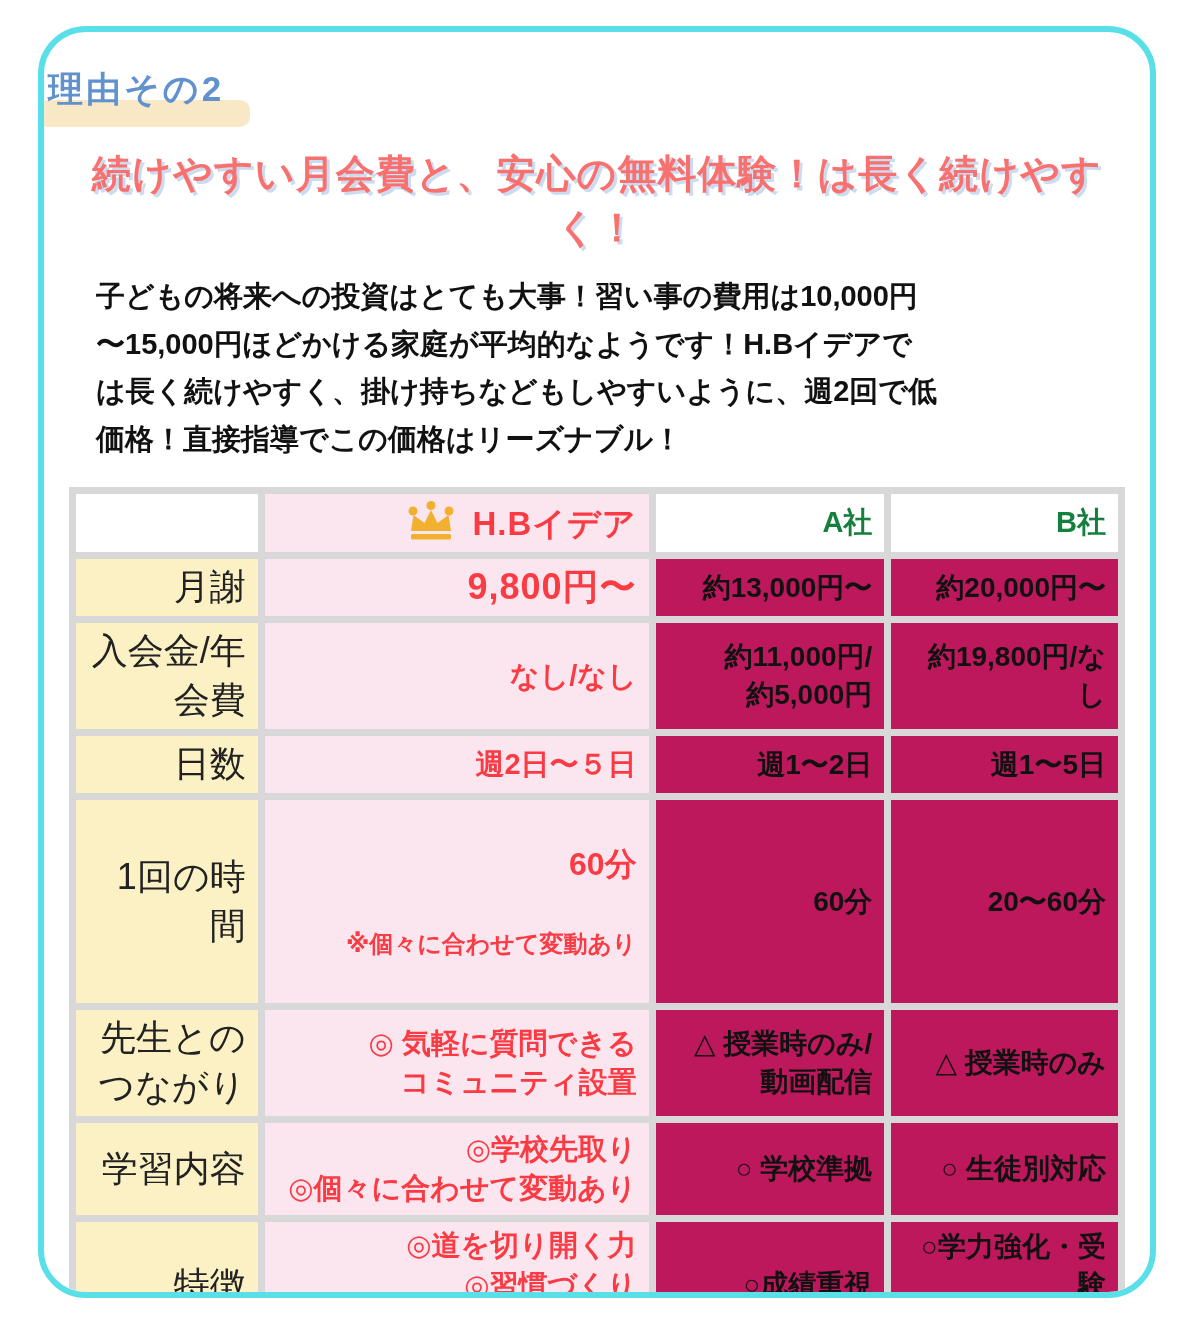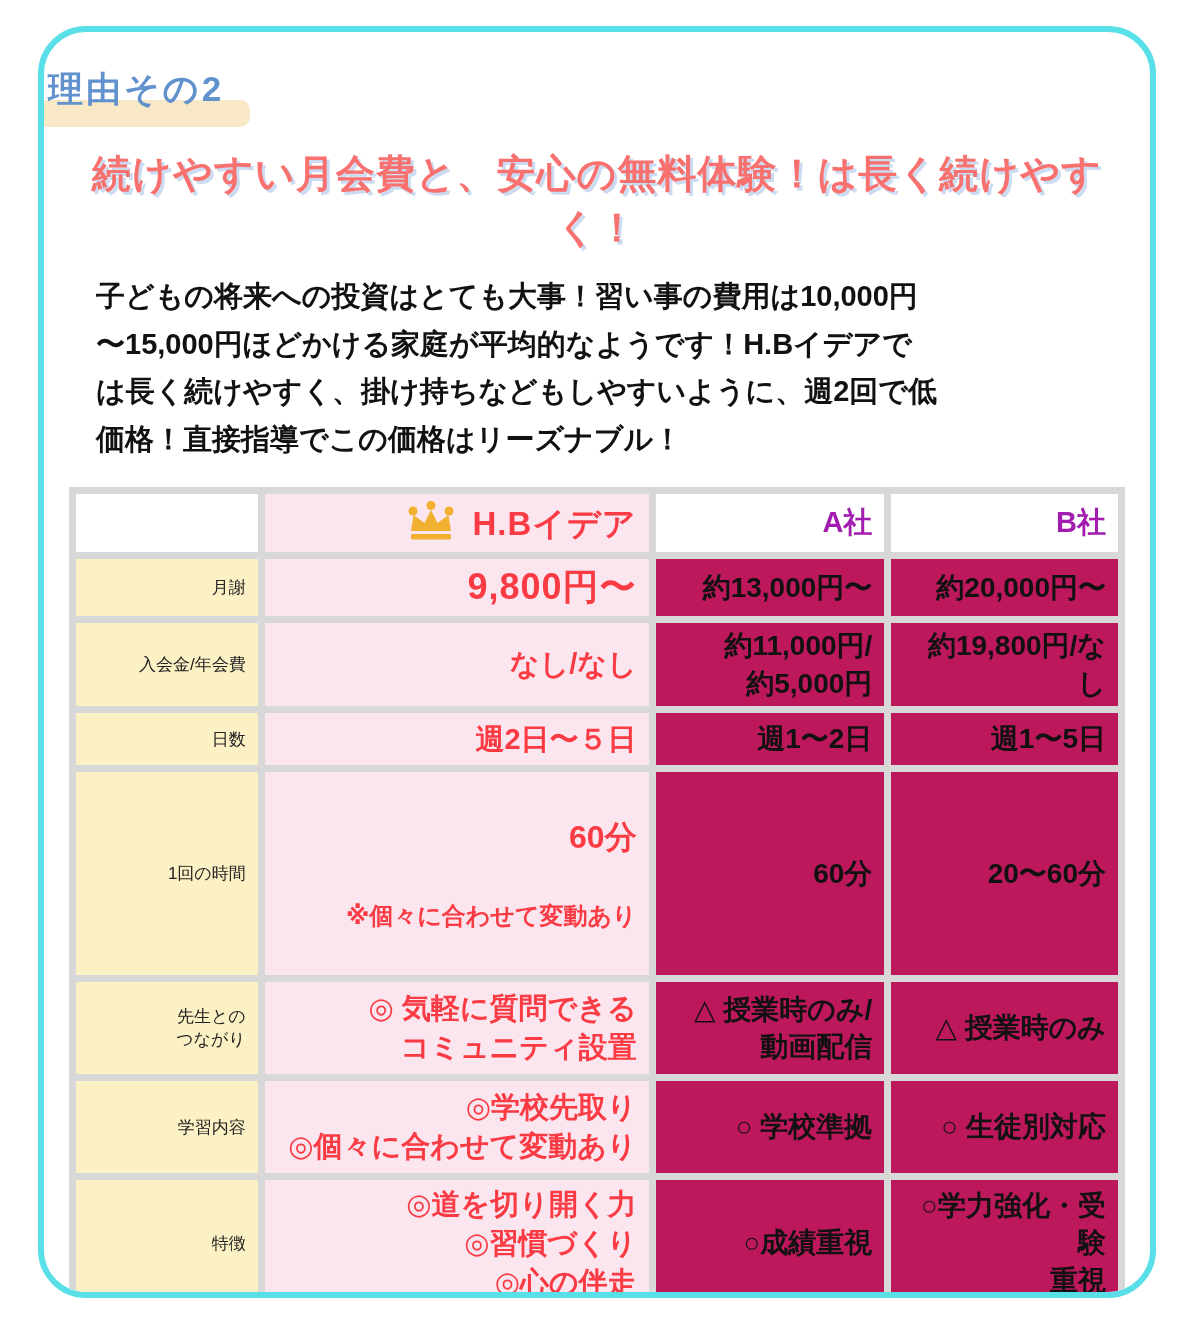--- a/index.html
+++ b/index.html
@@ -87,27 +87,27 @@
     margin-left: 20px;
   }
   .corner { background: #ffffff; height: 58px; }
   .hb-head {
     background: #FBE6EF;
     color: #FB3B44;
     font-weight: bold;
     font-size: 33px;
     letter-spacing: 1px;
   }
-  .co-head { background: #ffffff; color: #a21caf; font-weight: bold; font-size: 29px; }
+  .co-head { background: #ffffff; color: #15803d; font-weight: bold; font-size: 29px; }
 
   .rowlabel {
     background: #FCF1C4;
     color: #222222;
     font-weight: 400;
-    font-size: 17px;
+    font-size: 36px;
     white-space: pre-line;
   }
   .hb {
     background: #FBE6EF;
     color: #FB3B44;
     font-weight: bold;
     font-size: 29px;
     line-height: 1.35;
     white-space: pre-line;
   }

